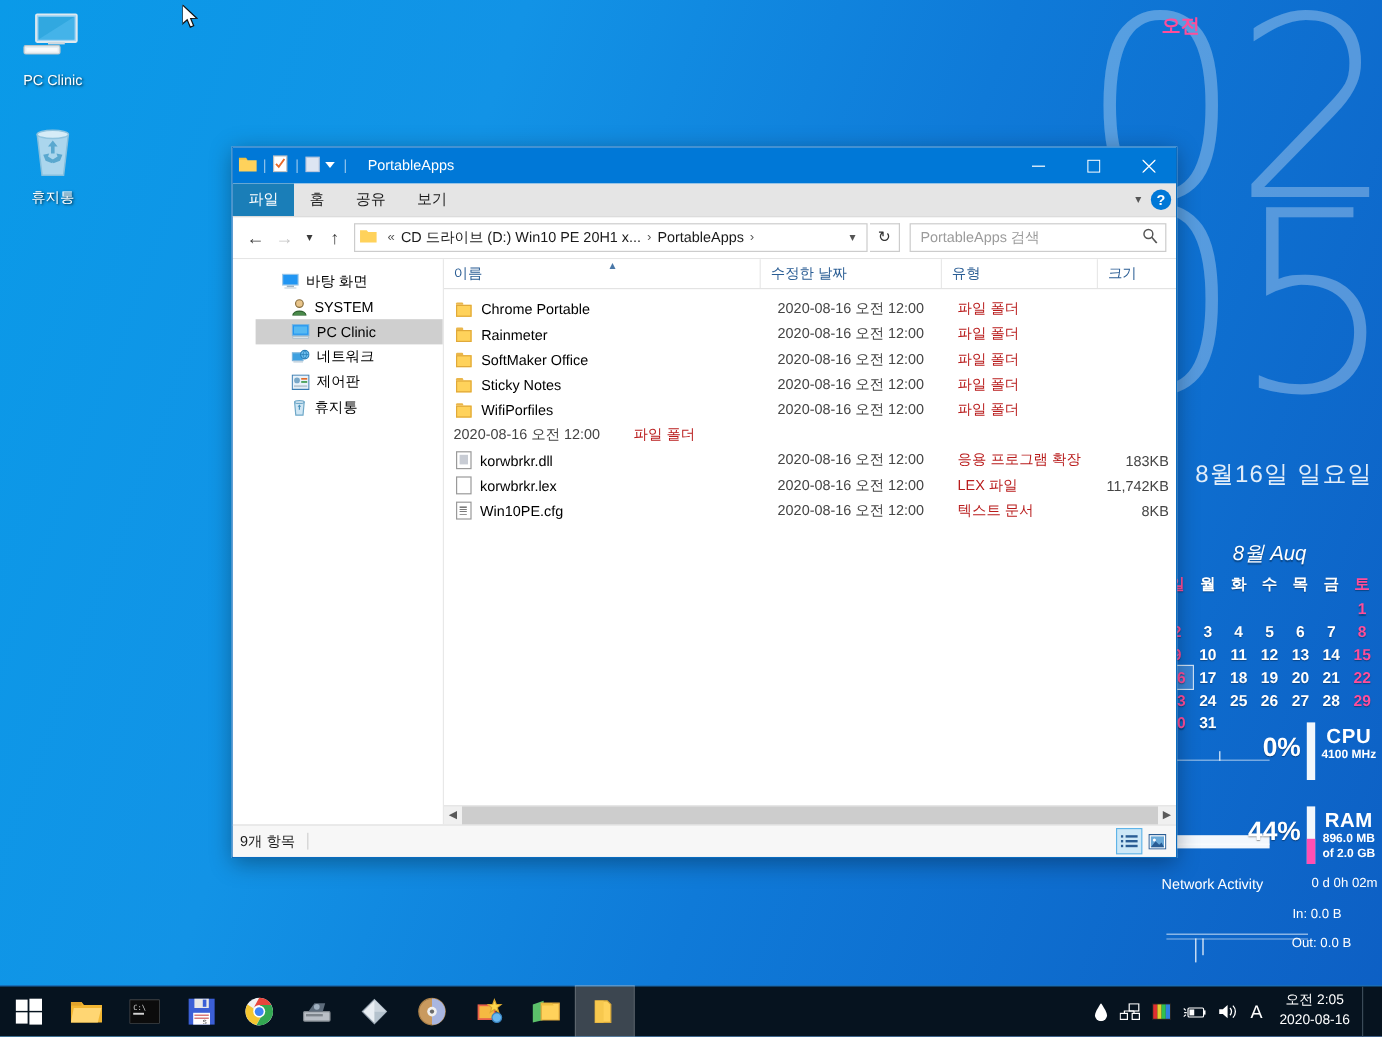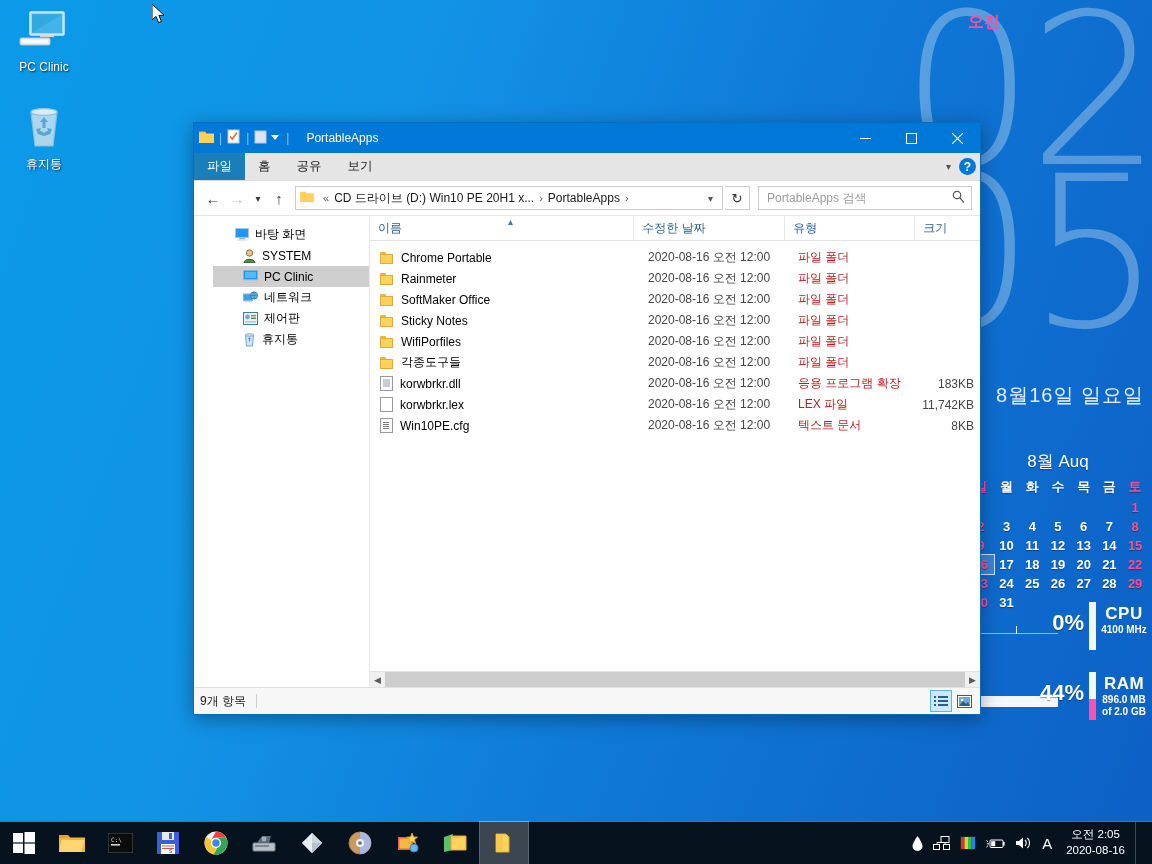--- a/index.html
+++ b/index.html
@@ -41,21 +41,21 @@
     letter-spacing: 1px; white-space: nowrap;
   }
 
   
   #calendar-widget {
     position: absolute; right: 4px; top: 450px; width: 180px;
     color: #ffffff; text-align: center;
     font-size: 13px;
     text-shadow: 0 1px 1px rgba(0,0,0,0.35);
   }
-  #calendar-title { font-size: 17px; margin-bottom: 3px; }
+  #calendar-title { font-size: 17px; margin-bottom: 3px; font-style: italic; }
   table.cal { width: 100%; border-collapse: collapse; }
   table.cal td, table.cal th {
     width: 14.28%; padding: 2px 0; font-weight: bold; font-size: 13px;
     text-align: center;
   }
   table.cal th { font-weight: bold; }
   .wknd { color: #ff4d9a; }
   .today {
     background: rgba(255,255,255,0.18);
     outline: 1px solid rgba(255,255,255,0.8);
@@ -446,20 +446,32 @@
     <div class="meter-vbar">
       <div class="vfill" id="ram-vfill" style="height:44%"></div>
     </div>
     <div class="meter-label">
       <div class="name">RAM</div>
       <div class="sub">896.0 MB</div>
       <div class="sub">of 2.0 GB</div>
     </div>
   </div>
 
+  <div id="net-block">
+    <div id="net-title">Network Activity</div>
+    <div id="net-uptime">0 d 0h 02m</div>
+    <div id="net-in">In: 0.0 B</div>
+    <div id="net-out">Out: 0.0 B</div>
+    <div id="net-graph">
+      <div class="nbase"></div>
+      <div class="nbase2"></div>
+      <div class="nspike" style="left:24px; height:20px;"></div>
+      <div class="nspike" style="left:30px; height:14px;"></div>
+    </div>
+  </div>
 
   <div id="explorer">
 
     <div id="titlebar">
       <div class="qat">
         <span>
           <svg width="15" height="14" viewBox="0 0 15 14">
               <path d="M0 2h6l1.3 1.6H15V13H0z" fill="#ffd25b"></path>
               <path d="M0 1.5h6l1.3 1.6H0z" fill="#f0c040"></path>
             </svg>
@@ -659,24 +671,20 @@
             <div class="frow">
               <span class="fname">
                 <span class="folder-glyph"></span>
                 <span>WifiPorfiles</span>
               </span>
               <span class="fdate">2020-08-16 오전 12:00</span>
               <span class="ftype">파일 폴더</span>
               <span class="fsize"></span>
             </div>
             <div class="frow">
-              <span class="fname">
-                <span class="folder-glyph"></span>
-                <span>각종도구들</span>
-              </span>
               <span class="fdate">2020-08-16 오전 12:00</span>
               <span class="ftype">파일 폴더</span>
               <span class="fsize"></span>
             </div>
             <div class="frow">
               <span class="fname">
                 <span class="doc-glyph dll"></span>
                 <span>korwbrkr.dll</span>
               </span>
               <span class="fdate">2020-08-16 오전 12:00</span>

